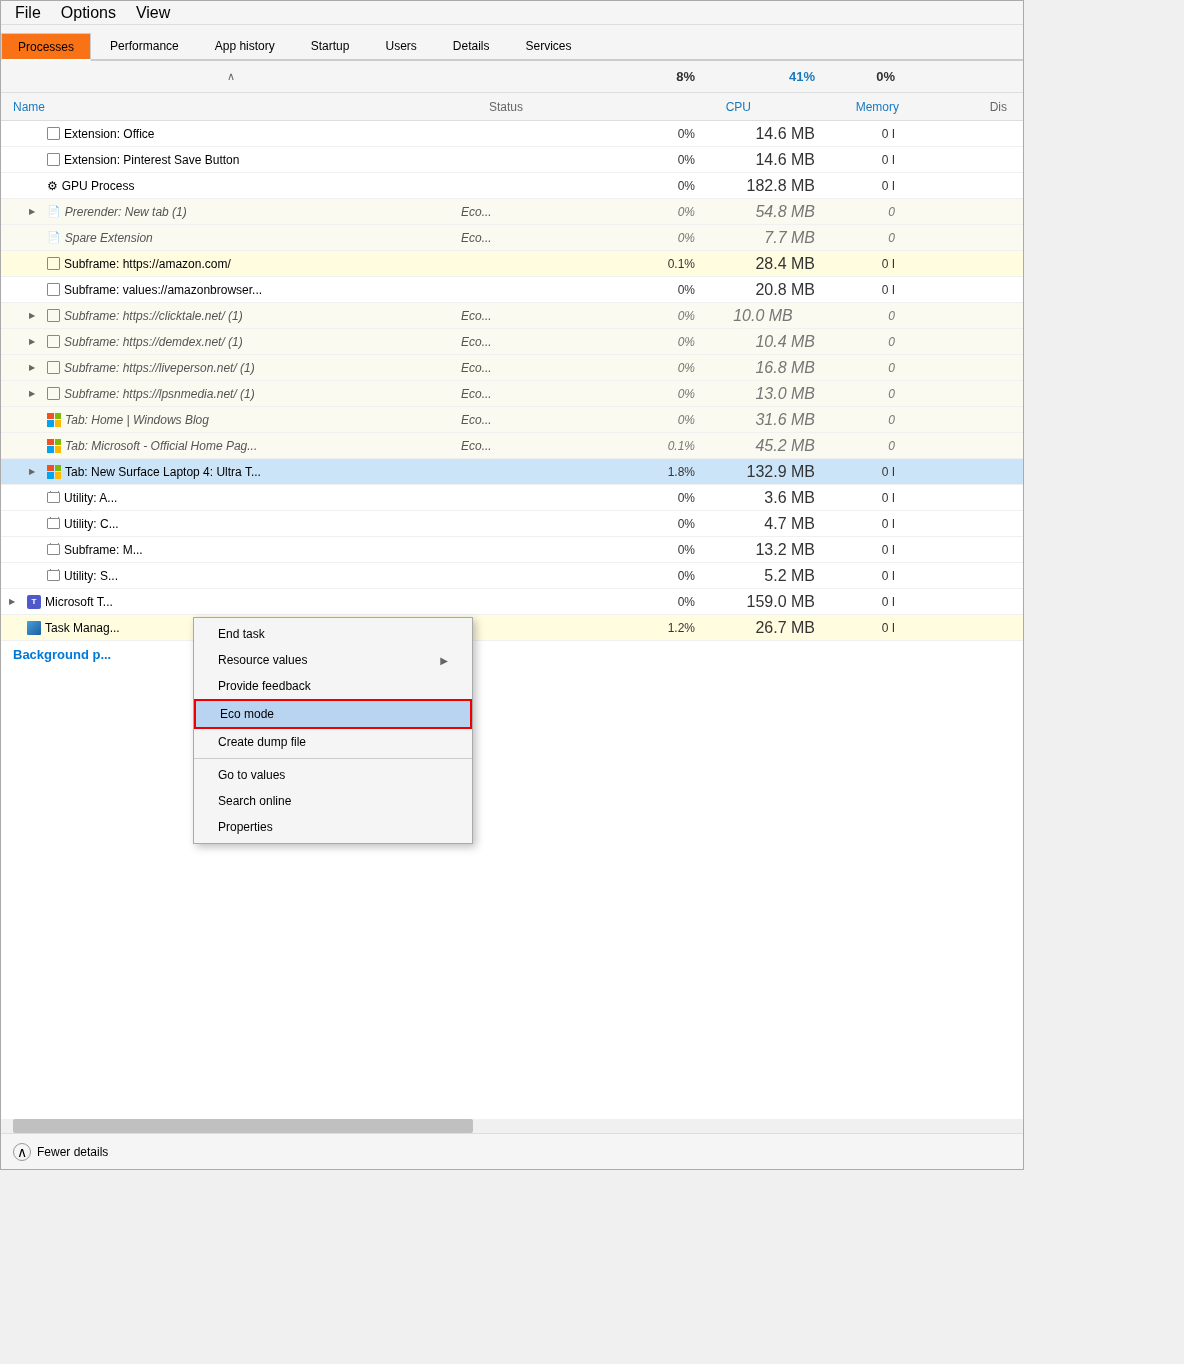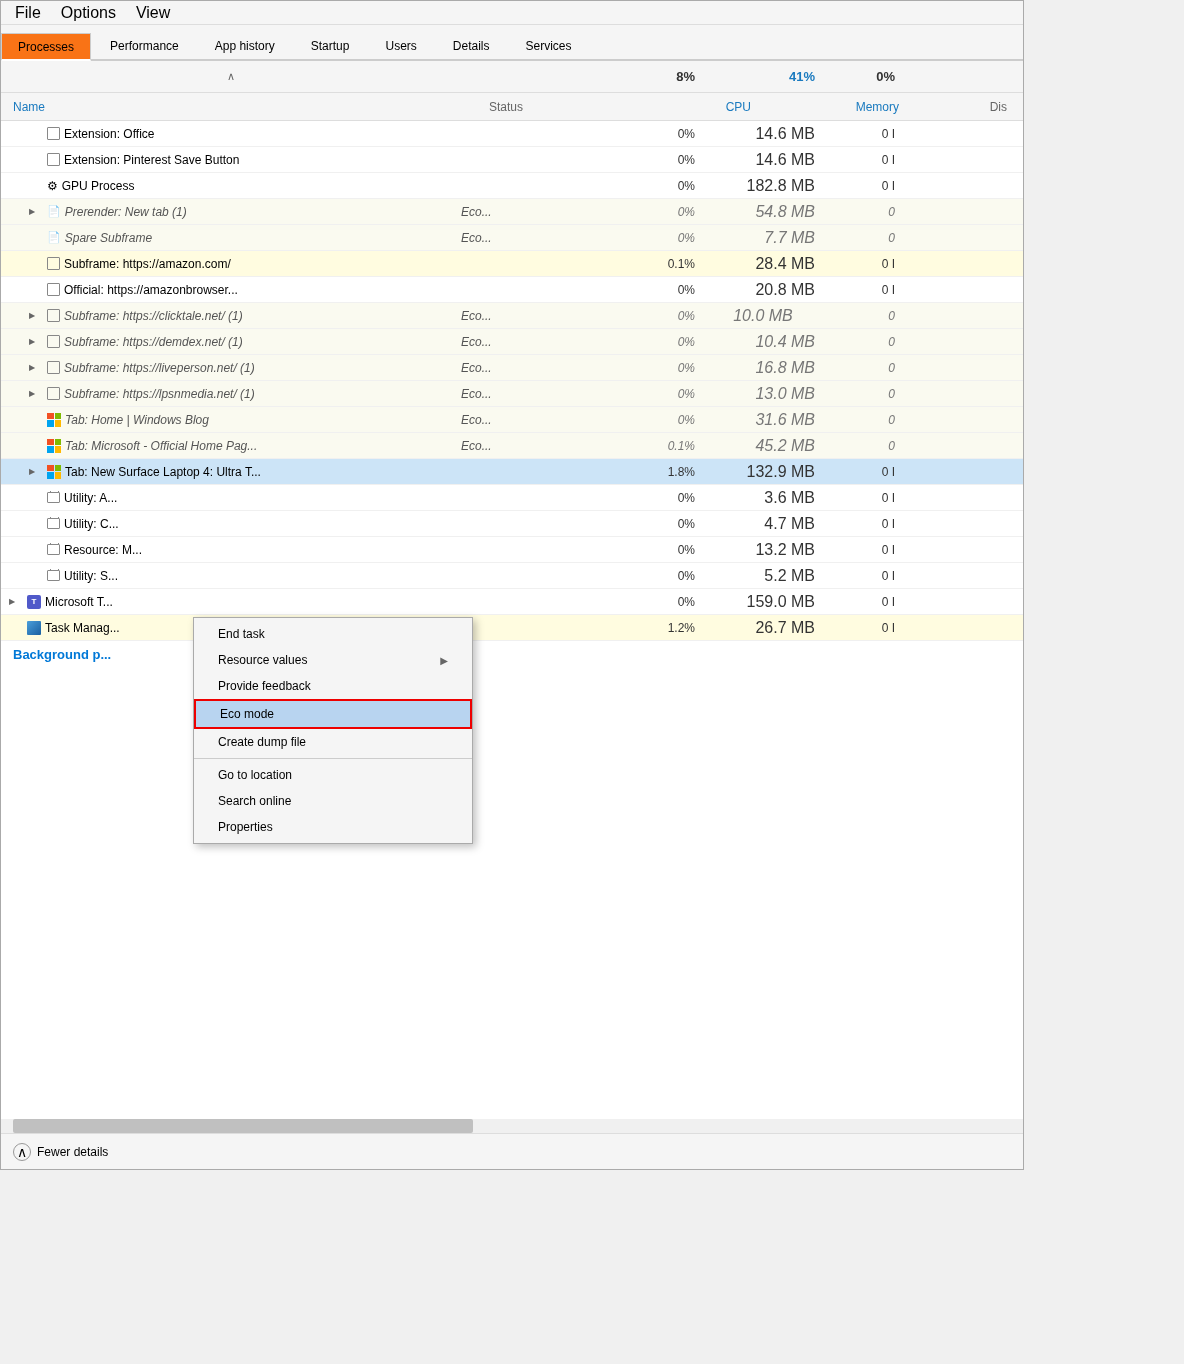--- a/index.html
+++ b/index.html
@@ -484,21 +484,21 @@
         <div class="process-status">Eco...</div>
         <div class="process-cpu" style="font-style:italic;color:#777;">0%</div>
         <div class="process-mem" style="font-style:italic;color:#777;">54.8 MB</div>
         <div class="process-dis" style="font-style:italic;color:#777;">0</div>
       </div>
 
       <div class="process-row" style="background:#fafaf0;">
         <div class="process-name indent">
           <span class="expand-arrow">&nbsp;</span>
           <span style="font-size:11px;">📄</span>
-          <span style="font-style:italic;color:#555;">Spare Subframe</span>
+          <span style="font-style:italic;color:#555;">Spare Extension</span>
         </div>
         <div class="process-status">Eco...</div>
         <div class="process-cpu" style="font-style:italic;color:#777;">0%</div>
         <div class="process-mem" style="font-style:italic;color:#777;">7.7 MB</div>
         <div class="process-dis" style="font-style:italic;color:#777;">0</div>
       </div>
 
       <div class="process-row bg-yellow">
         <div class="process-name indent">
           <span class="expand-arrow">&nbsp;</span>
@@ -508,21 +508,21 @@
         <div class="process-status"></div>
         <div class="process-cpu">0.1%</div>
         <div class="process-mem">28.4 MB</div>
         <div class="process-dis">0 I</div>
       </div>
 
       <div class="process-row">
         <div class="process-name indent">
           <span class="expand-arrow">&nbsp;</span>
           <span class="box-icon"></span>
-          <span>Official: https://amazonbrowser...</span>
+          <span>Subframe: values://amazonbrowser...</span>
         </div>
         <div class="process-status"></div>
         <div class="process-cpu">0%</div>
         <div class="process-mem">20.8 MB</div>
         <div class="process-dis">0 I</div>
       </div>
 
       <div class="process-row" style="background:#fafaf0;">
         <div class="process-name indent">
           <span class="expand-arrow" style="color:#666;">▶</span>
@@ -643,21 +643,21 @@
         <div class="process-status"></div>
         <div class="process-cpu">0%</div>
         <div class="process-mem">4.7 MB</div>
         <div class="process-dis">0 I</div>
       </div>
 
       <div class="process-row">
         <div class="process-name indent">
           <span class="expand-arrow">&nbsp;</span>
           <span class="suitcase-icon"></span>
-          <span>Resource: M...</span>
+          <span>Subframe: M...</span>
         </div>
         <div class="process-status"></div>
         <div class="process-cpu">0%</div>
         <div class="process-mem">13.2 MB</div>
         <div class="process-dis">0 I</div>
       </div>
 
       <div class="process-row">
         <div class="process-name indent">
           <span class="expand-arrow">&nbsp;</span>
@@ -716,21 +716,21 @@
         <span>Provide feedback</span>
       </div>
       <div class="ctx-item highlighted">
         <span>Eco mode</span>
       </div>
       <div class="ctx-item">
         <span>Create dump file</span>
       </div>
       <div class="ctx-separator"></div>
       <div class="ctx-item">
-        <span>Go to location</span>
+        <span>Go to values</span>
       </div>
       <div class="ctx-item">
         <span>Search online</span>
       </div>
       <div class="ctx-item">
         <span>Properties</span>
       </div>
     </div>
 
   </div>

